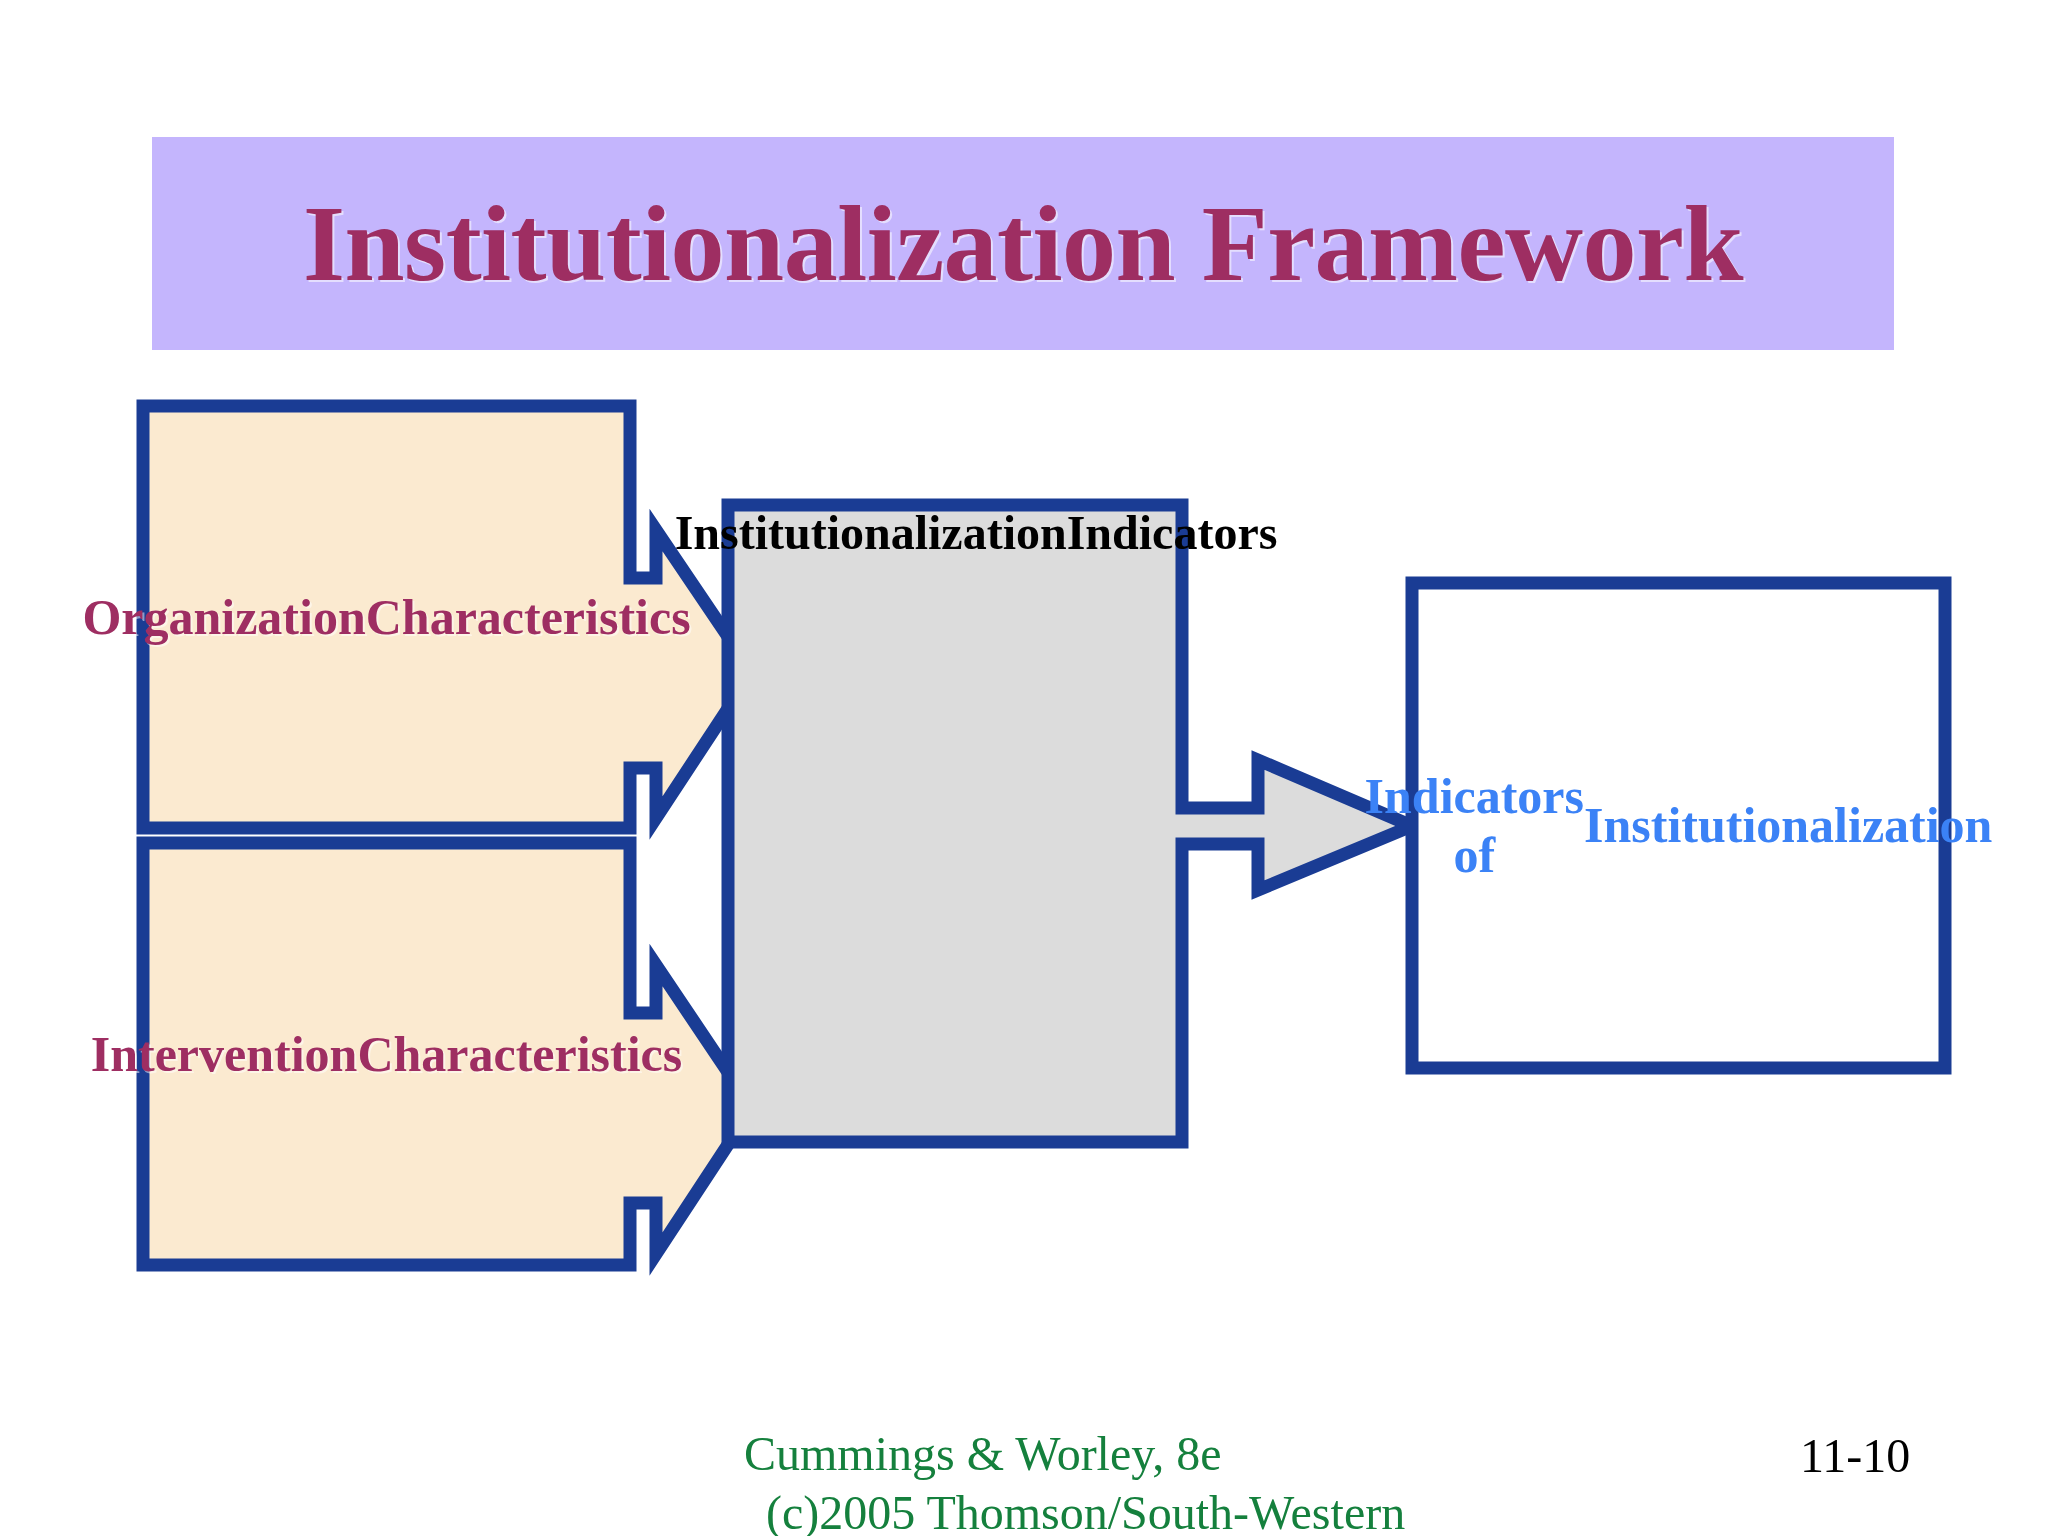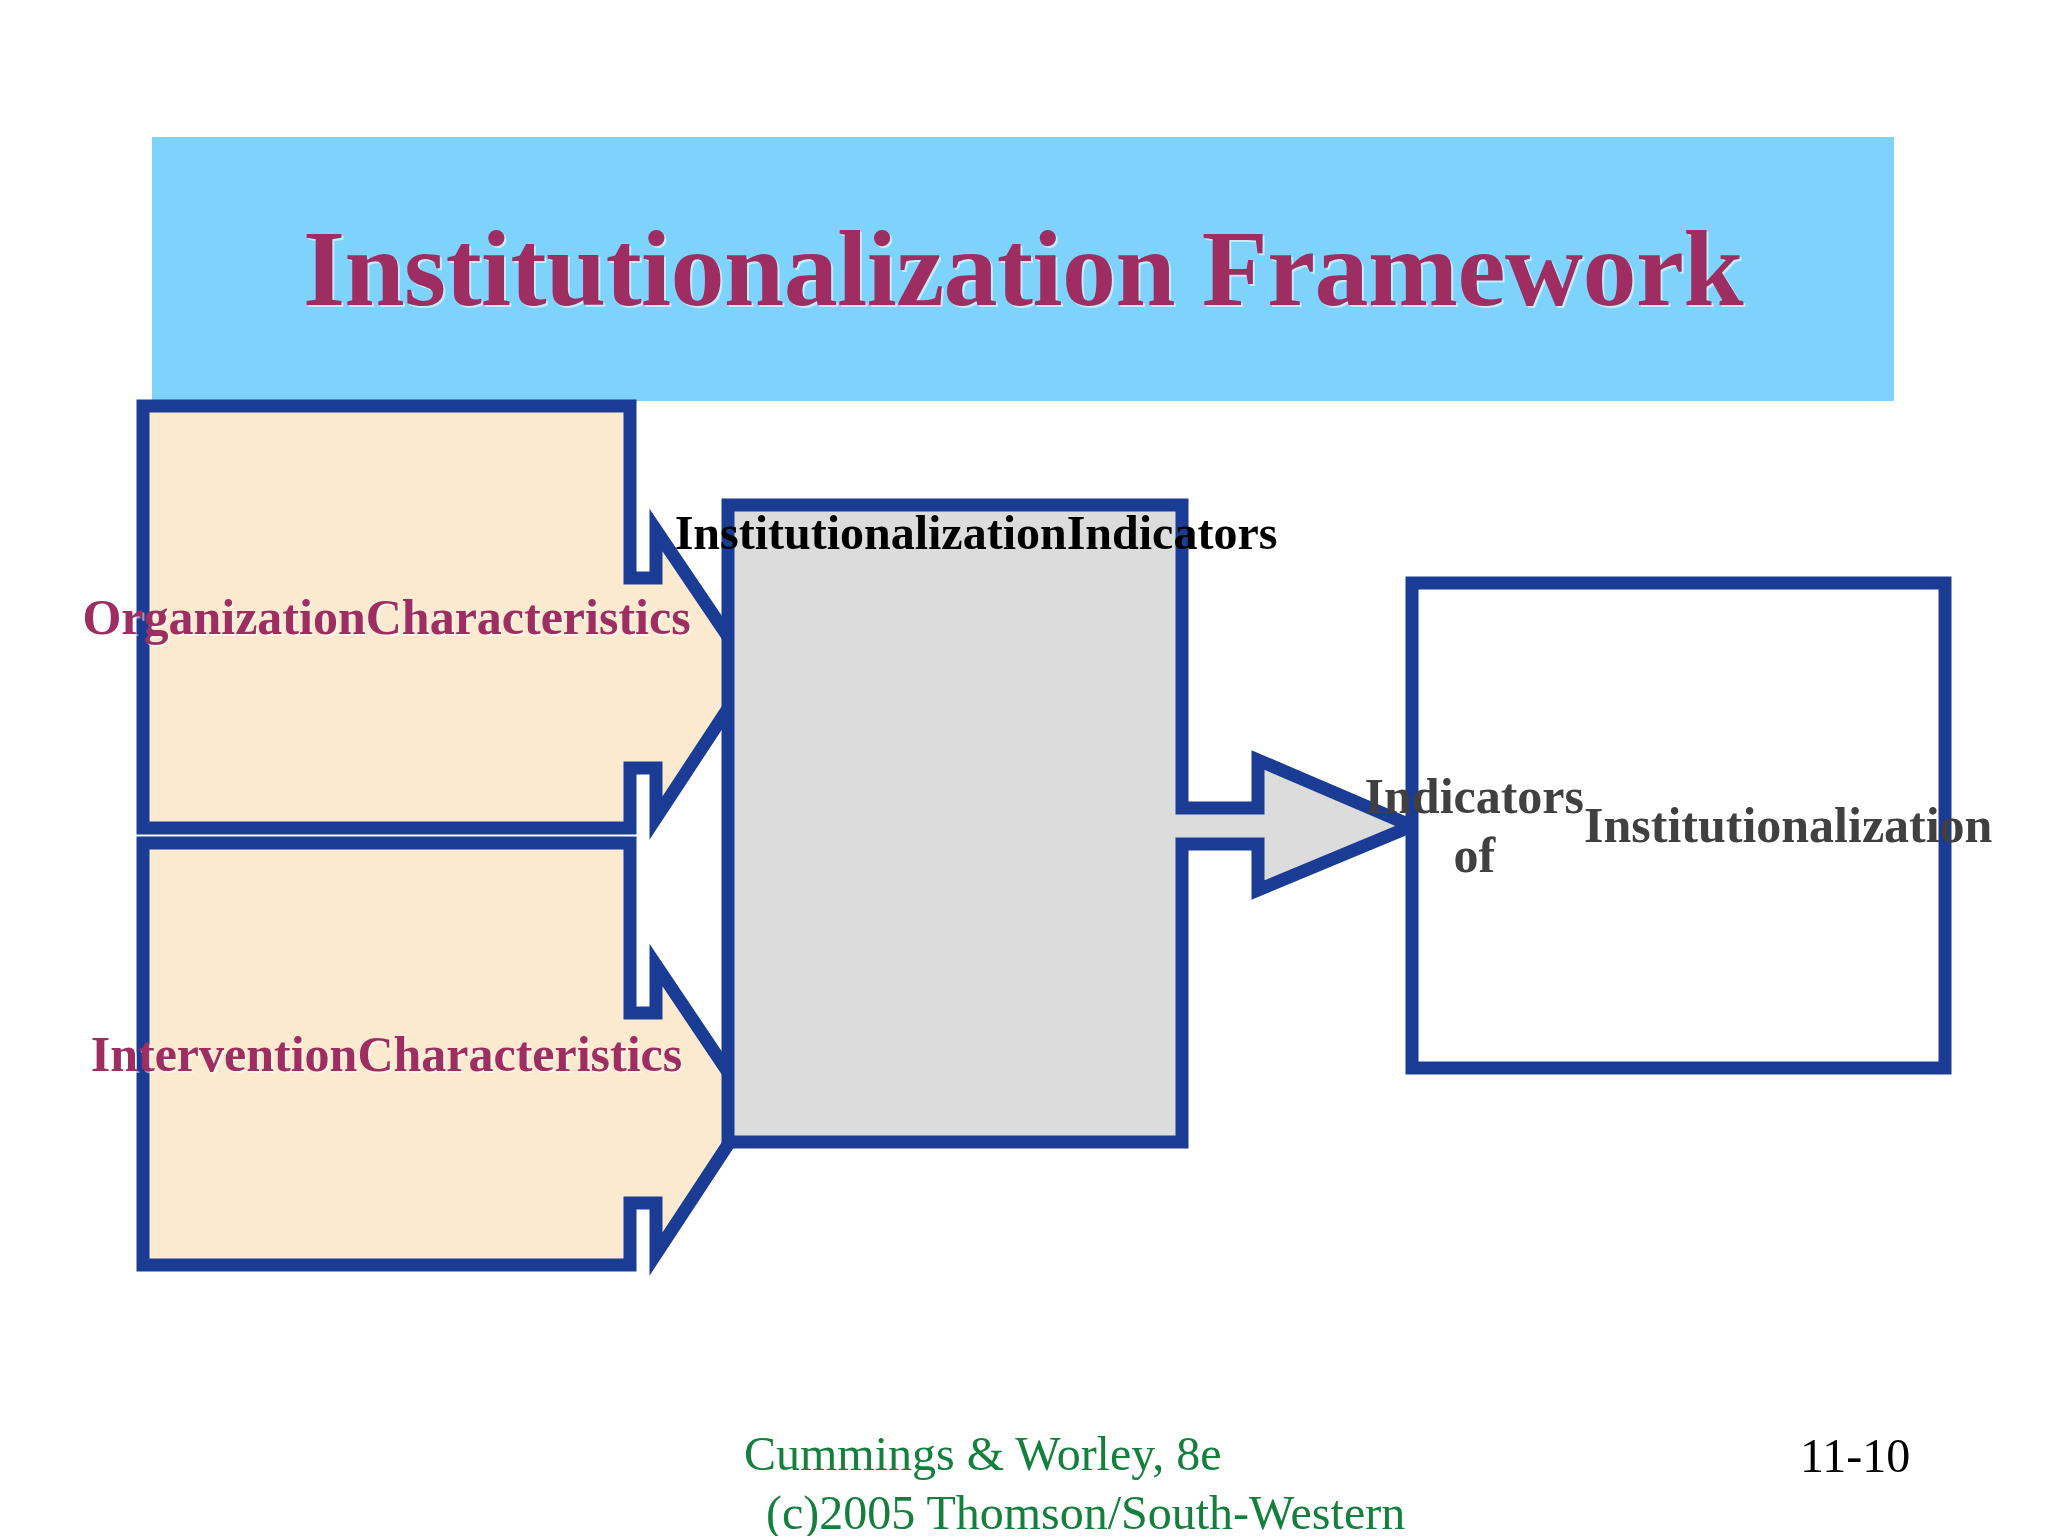--- a/index.html
+++ b/index.html
@@ -15,22 +15,22 @@
     overflow: hidden;
     font-family: "Liberation Serif", "DejaVu Serif", serif;
   }
 
   
   #title-banner {
     position: absolute;
     left: 152px;
     top: 137px;
     width: 1742px;
-    height: 264px;
-    background: #7dd3fc;
+    height: 213px;
+    background: #c4b5fd;
   }
   #title-text {
     position: absolute;
     left: 0;
     top: 0;
     width: 100%;
     height: 100%;
     display: flex;
     align-items: center;
     justify-content: center;
@@ -71,21 +71,21 @@
   .label-center {
     font-size: 48px;
     font-weight: bold;
     color: #000000;
     align-items: flex-start;
     text-align: left;
   }
   .label-right {
     font-size: 50px;
     font-weight: bold;
-    color: #404040;
+    color: #3b82f6;
   }
 
   #org-label   { left: 143px; top: 406px;  width: 487px; height: 422px; }
   #int-label   { left: 143px; top: 843px;  width: 487px; height: 422px; align-items: center; }
   #proc-label  { left: 766px; top: 505px;  width: 420px; height: 637px; }
   #ind-label   { left: 1412px; top: 583px; width: 533px; height: 485px; }
 
   
   #footer-credit {
     position: absolute;

